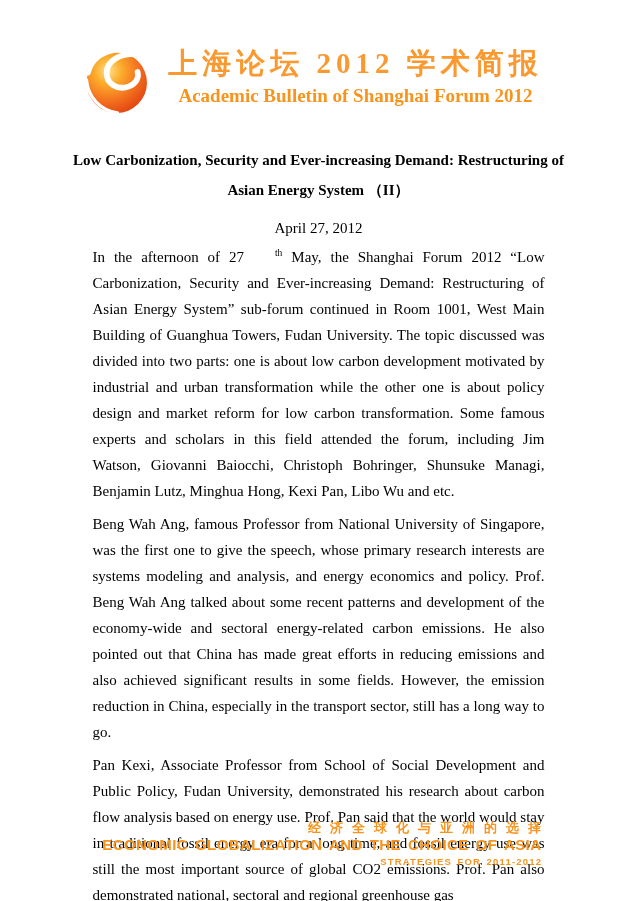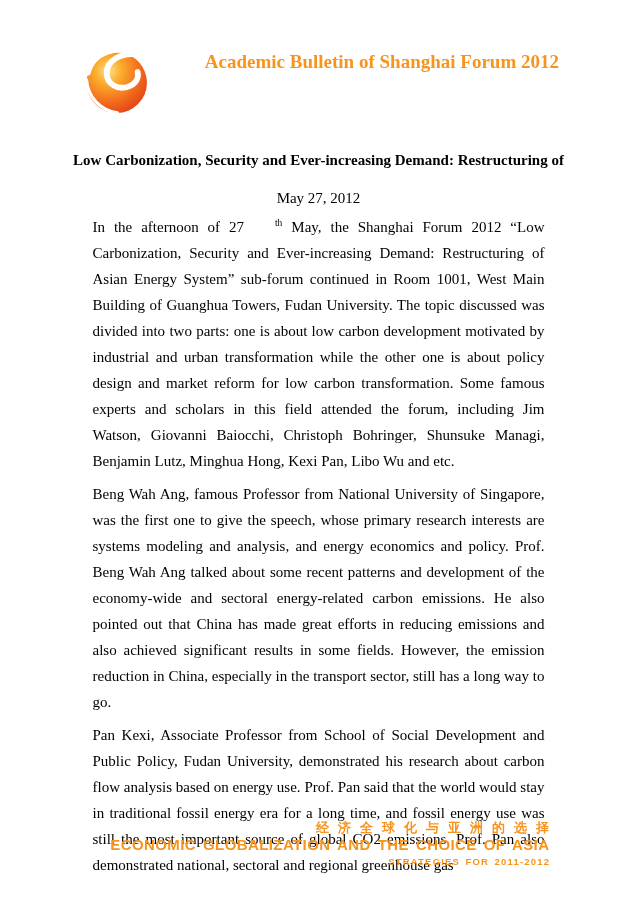--- a/index.html
+++ b/index.html
@@ -26,21 +26,20 @@
     font-weight: bold;
     white-space: nowrap;
   }
   .title-en {
     color: #F7941E;
     font-size: 19px;
     line-height: 22px;
     font-weight: bold;
     margin-top: 5px;
     white-space: nowrap;
-    text-align: right;
   }
   
   .doc-title {
     margin: 19px 60px 0;
     text-align: center;
     font-size: 15px;
     font-weight: bold;
     line-height: 30px;
   }
   .doc-date {
@@ -55,21 +54,21 @@
     margin: 0 0 7px 0;
     font-size: 15px;
     line-height: 26px;
     text-align: justify;
   }
   .body-text p sup { font-size: 9.5px; line-height: 0; vertical-align: super; padding-left: 31px; }
   
   .slogan {
     position: absolute;
     top: 819px;
-    right: 88px;
+    right: 96px;
     text-align: right;
     color: #F7941E;
     font-family: "Liberation Sans", sans-serif;
     font-weight: bold;
   }
   .slogan .cn1 { font-size: 13px; line-height: 17px; letter-spacing: 9px;   margin-right: -9px; }
   .slogan .en1 { font-size: 15px;  line-height: 17px; letter-spacing: 0.4px; word-spacing: 2.5px; margin-right: -0.4px; }
   .slogan .cn2 { font-size: 13px; line-height: 17px; letter-spacing: 5.5px; margin-right: -5.5px; }
   .slogan .en2 { font-size: 9.5px;line-height: 17px; letter-spacing: 1.2px; word-spacing: 1.5px; margin-right: -1.2px; }
 </style>
@@ -89,29 +88,31 @@
             <stop offset="100%" stop-color="#DE3C10"></stop>
           </radialGradient>
         </defs>
         <circle cx="51" cy="56" r="42" fill="url(#lg)"></circle>
         <path d="M11 42 C18 13 55 1 81 17" stroke="#ffffff" stroke-width="8" fill="none" stroke-linecap="round"></path>
         <path d="M81 17 C57 13 37 26 37 42 C37 58 53 67 68 61 C78 57 82 49 80 41" stroke="#ffffff" stroke-width="8" fill="none" stroke-linecap="round"></path>
         <path d="M9 52 C11 76 28 94 52 98" stroke="#ffffff" stroke-width="4.5" fill="none" stroke-linecap="round"></path>
       </svg>
     </div>
     <div class="mast-titles">
+      <div class="title-cn">上海论坛 2012 学术简报</div>
       <div class="title-en">Academic Bulletin of Shanghai Forum 2012</div>
     </div>
   </header>
 
   <h1 class="doc-title">
     <span>Low Carbonization, Security and Ever-increasing Demand: Restructuring of</span><br>
+    <span>Asian Energy System （II）</span>
   </h1>
 
-  <div class="doc-date">May 27, 2012</div>
+  <div class="doc-date">April 27, 2012</div>
 
   <div class="body-text">
     <p><span>In the afternoon of 27</span><sup>th</sup><span> May, the Shanghai Forum 2012 “Low Carbonization, Security and Ever-increasing Demand: Restructuring of Asian Energy System” sub-forum continued in Room 1001, West Main Building of Guanghua Towers, Fudan University. The topic discussed was divided into two parts: one is about low carbon development motivated by industrial and urban transformation while the other one is about policy design and market reform for low carbon transformation. Some famous experts and scholars in this field attended the forum, including Jim Watson, Giovanni Baiocchi, Christoph Bohringer, Shunsuke Managi, Benjamin Lutz, Minghua Hong, Kexi Pan, Libo Wu and etc.</span></p>
     <p>Beng Wah Ang, famous Professor from National University of Singapore, was the first one to give the speech, whose primary research interests are systems modeling and analysis, and energy economics and policy. Prof. Beng Wah Ang talked about some recent patterns and development of the economy-wide and sectoral energy-related carbon emissions. He also pointed out that China has made great efforts in reducing emissions and also achieved significant results in some fields. However, the emission reduction in China, especially in the transport sector, still has a long way to go.</p>
     <p>Pan Kexi, Associate Professor from School of Social Development and Public Policy, Fudan University, demonstrated his research about carbon flow analysis based on energy use. Prof. Pan said that the world would stay in traditional fossil energy era for a long time, and fossil energy use was still the most important source of global CO2 emissions. Prof. Pan also demonstrated national, sectoral and regional greenhouse gas</p>
   </div>
 
   <footer class="slogan">
     <div class="cn1">经济全球化与亚洲的选择</div>
     <div class="en1">ECONOMIC  GLOBALIZATION  AND  THE  CHOICE  OF  ASIA</div>

